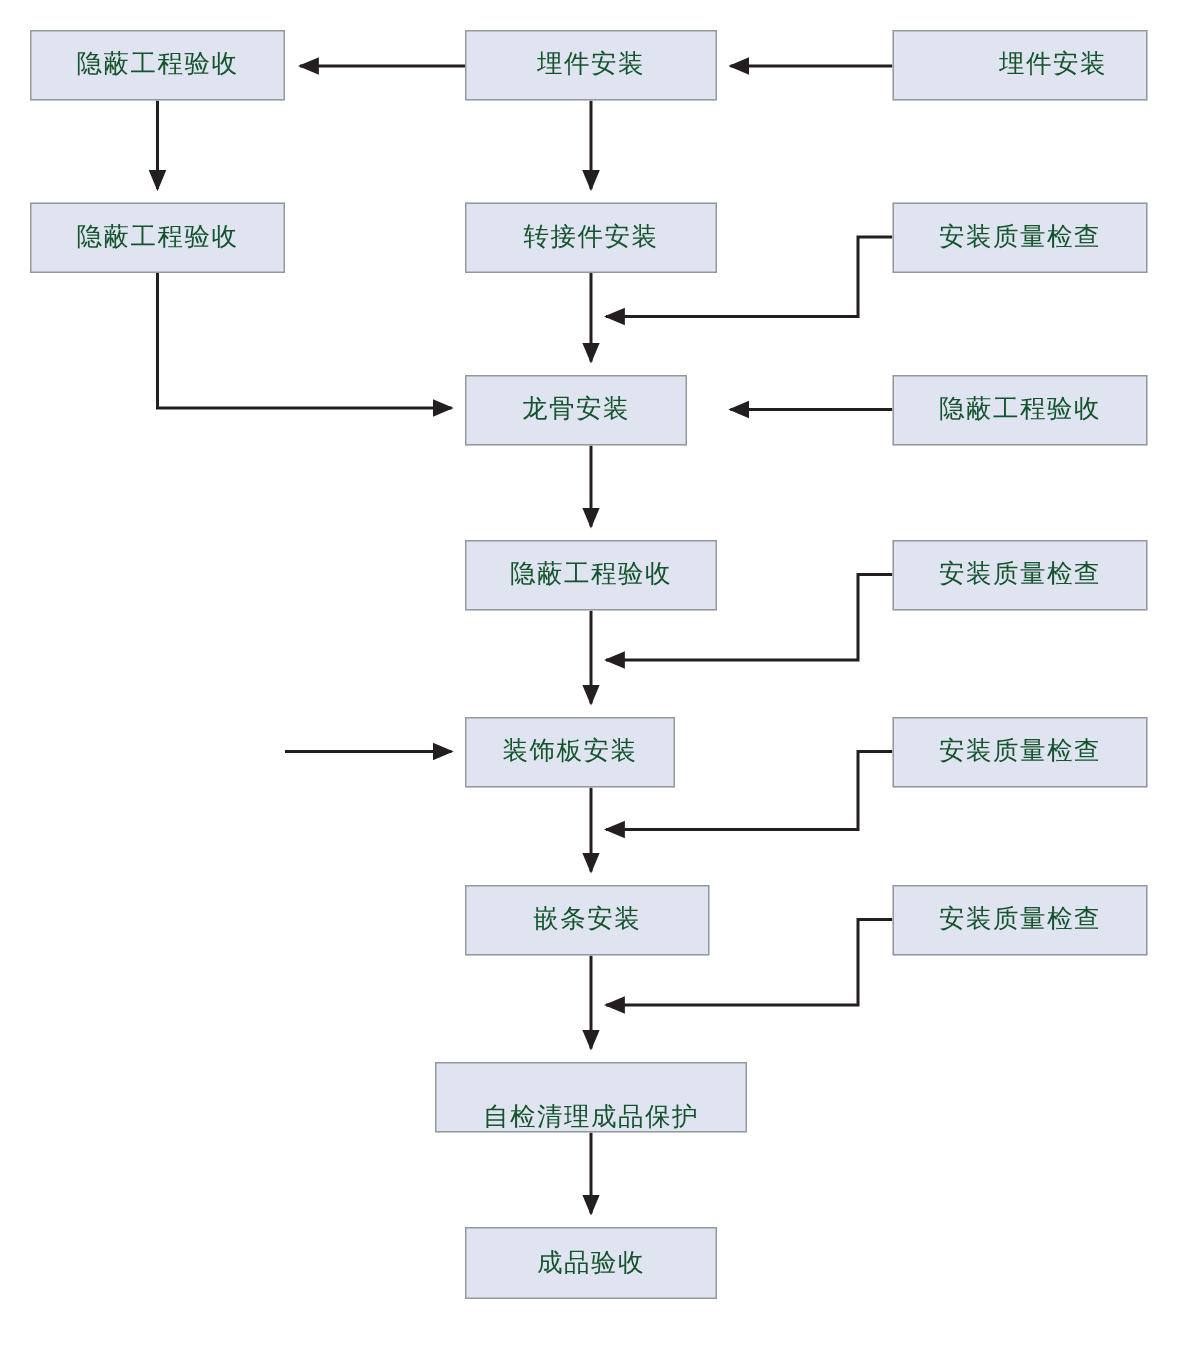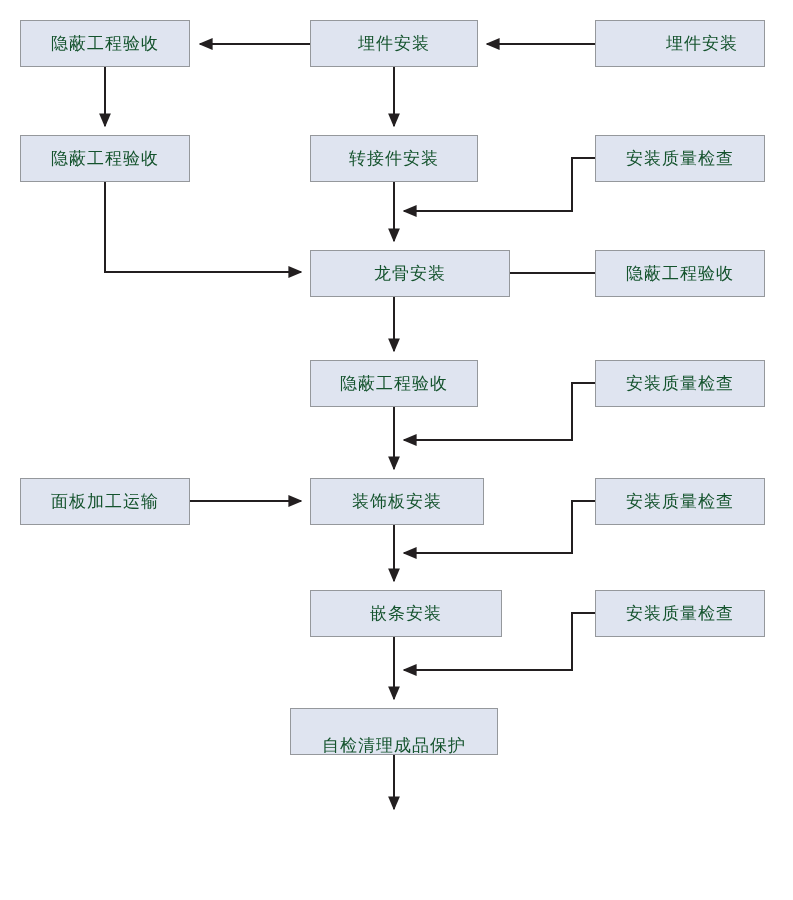--- a/index.html
+++ b/index.html
@@ -137,49 +137,49 @@
   <div class="node" style="left:20px;top:135px;width:170px;height:47px;">
     <span class="node-label">隐蔽工程验收</span>
   </div>
   <div class="node" style="left:310px;top:135px;width:168px;height:47px;">
     <span class="node-label">转接件安装</span>
   </div>
   <div class="node" style="left:595px;top:135px;width:170px;height:47px;">
     <span class="node-label">安装质量检查</span>
   </div>
 
-  <div class="node" style="left:310px;top:250px;width:200px;height:47px;">
+  <div class="node" style="left:310px;top:250px;width:148px;height:47px;">
     <span class="node-label">龙骨安装</span>
   </div>
   <div class="node" style="left:595px;top:250px;width:170px;height:47px;">
     <span class="node-label">隐蔽工程验收</span>
   </div>
 
   <div class="node" style="left:310px;top:360px;width:168px;height:47px;">
     <span class="node-label">隐蔽工程验收</span>
   </div>
   <div class="node" style="left:595px;top:360px;width:170px;height:47px;">
     <span class="node-label">安装质量检查</span>
   </div>
 
-  <div class="node" style="left:20px;top:478px;width:170px;height:47px;">
-    <span class="node-label">面板加工运输</span>
-  </div>
-  <div class="node" style="left:310px;top:478px;width:174px;height:47px;">
+  <div class="node" style="left:310px;top:478px;width:140px;height:47px;">
     <span class="node-label">装饰板安装</span>
   </div>
   <div class="node" style="left:595px;top:478px;width:170px;height:47px;">
     <span class="node-label">安装质量检查</span>
   </div>
 
-  <div class="node" style="left:310px;top:590px;width:192px;height:47px;">
+  <div class="node" style="left:310px;top:590px;width:163px;height:47px;">
     <span class="node-label">嵌条安装</span>
   </div>
   <div class="node" style="left:595px;top:590px;width:170px;height:47px;">
     <span class="node-label">安装质量检查</span>
   </div>
 
   <div class="node" style="left:290px;top:708px;width:208px;height:47px;align-items:flex-end;">
     <span class="node-label">自检清理成品保护</span>
   </div>
 
+  <div class="node" style="left:310px;top:818px;width:168px;height:48px;">
+    <span class="node-label">成品验收</span>
+  </div>
 
 </div>
 
 </body></html>

